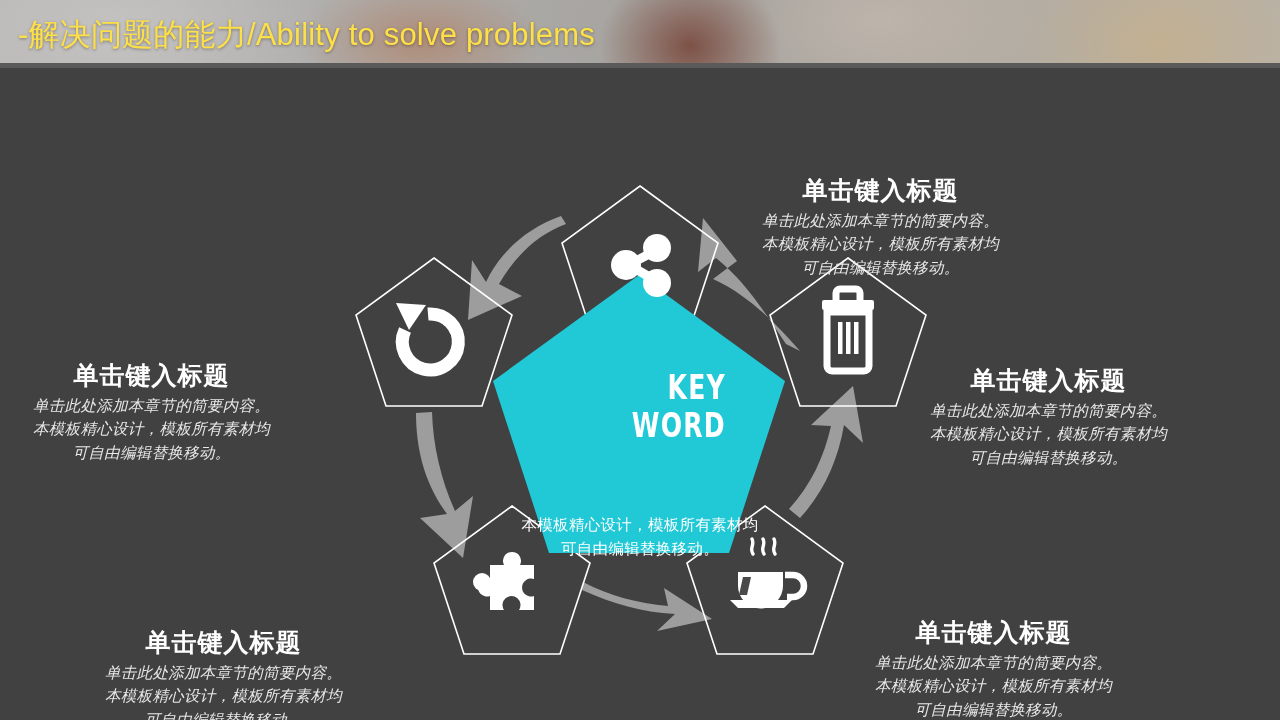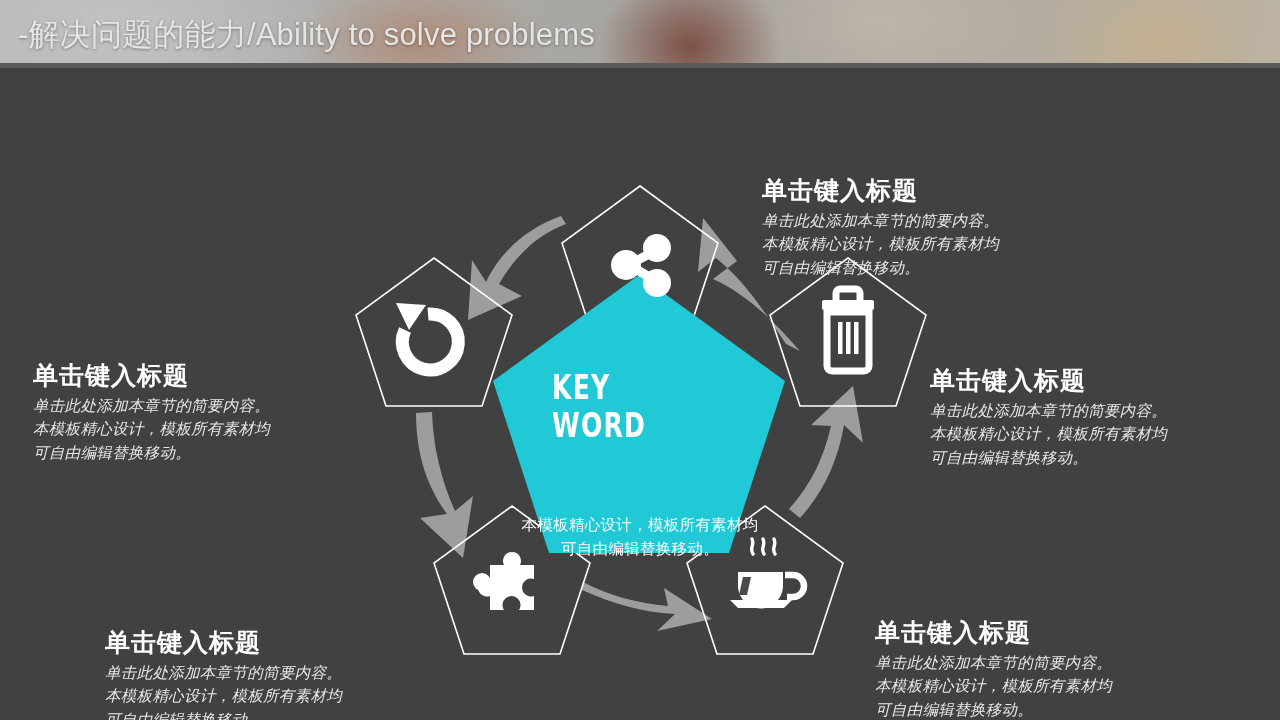--- a/index.html
+++ b/index.html
@@ -18,58 +18,58 @@
       radial-gradient(ellipse 170px 90px at 420px 40px, rgba(175,130,105,.75), rgba(175,130,105,0) 72%),
       radial-gradient(ellipse 130px 110px at 690px 46px, rgba(120,70,58,.88), rgba(120,70,58,0) 70%),
       radial-gradient(ellipse 210px 120px at 880px 20px, rgba(196,186,176,.7), rgba(196,186,176,0) 75%),
       radial-gradient(ellipse 180px 130px at 1160px 44px, rgba(205,176,128,.55), rgba(205,176,128,0) 78%),
       radial-gradient(ellipse 260px 140px at 120px 30px, rgba(198,197,196,.85), rgba(198,197,196,0) 80%),
       linear-gradient(100deg,#b9b8b7 0%,#aeadab 30%,#a5a29d 55%,#b2aca3 78%,#b9b2a6 100%);
     filter:blur(0.4px);
   }
   .header-title {
     position:absolute; left:18px; top:14px;
-    color:#e5e5e5;
+    color:#fde047;
     font-size:31px;
     font-weight:400;
     letter-spacing:.2px;
     white-space:nowrap;
     text-shadow:0 1px 3px rgba(40,30,25,.45);
   }
   .header-rule {
     position:absolute; left:0; top:63px; width:1280px; height:5px;
     background:#5a5a5a;
   }
 
   
   .stage { position:absolute; left:0; top:68px; width:1280px; height:652px; }
   .stage svg { position:absolute; left:0; top:0; }
 
   
-  .tblock { position:absolute; color:#f2f2f2; }
+  .tblock { position:absolute; color:#f2f2f2;text-align:center; }
   .tblock .t-title {
     font-size:25px; font-weight:bold; color:#ffffff;
     letter-spacing:1px; line-height:1.15; margin-bottom:4px;
     white-space:nowrap;
   }
   .tblock .t-line {
     font-size:15.5px; line-height:1.52; color:#e8e8e8;
     white-space:nowrap; letter-spacing:.3px;font-style:italic;
   }
 
   #tb-top    { left:762px; top:108px; }
   #tb-right  { left:930px; top:298px; }
   #tb-left   { left:33px;  top:293px; }
   #tb-bleft  { left:105px; top:560px; }
   #tb-bright { left:875px; top:550px; }
 
   
   .kw-wrap {
     position:absolute; left:533px; top:300px; width:212px;
-    text-align:left; pointer-events:none;
+    text-align:right; pointer-events:none;
   }
   .kw-line {
     color:#ffffff; font-weight:bold;
     font-size:34px; line-height:1.12;
     letter-spacing:1.5px;
     font-family:"DejaVu Sans Condensed","Liberation Sans Narrow","Liberation Sans",sans-serif;
     transform:scaleX(.82);
   }
   .kw-body {
     position:absolute; left:515px; top:408px; width:250px;

